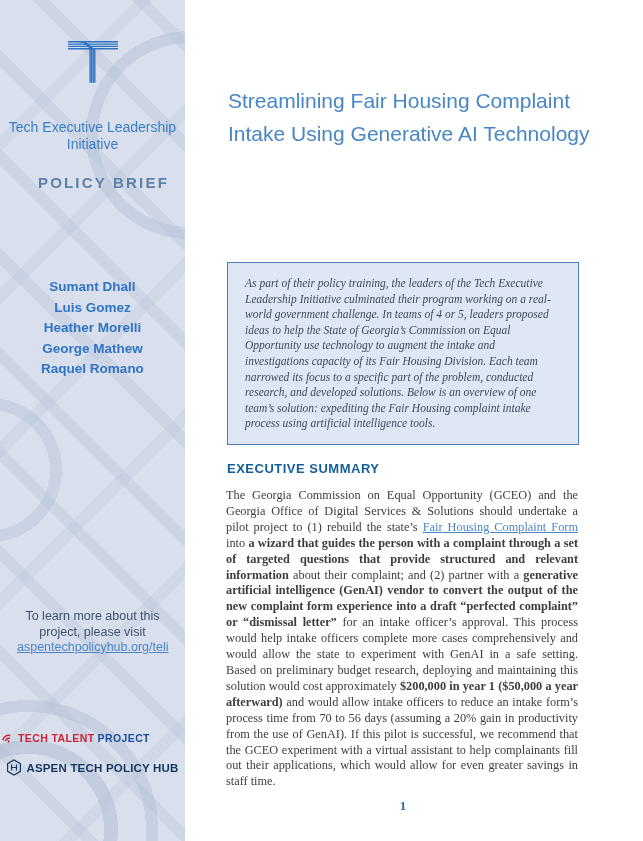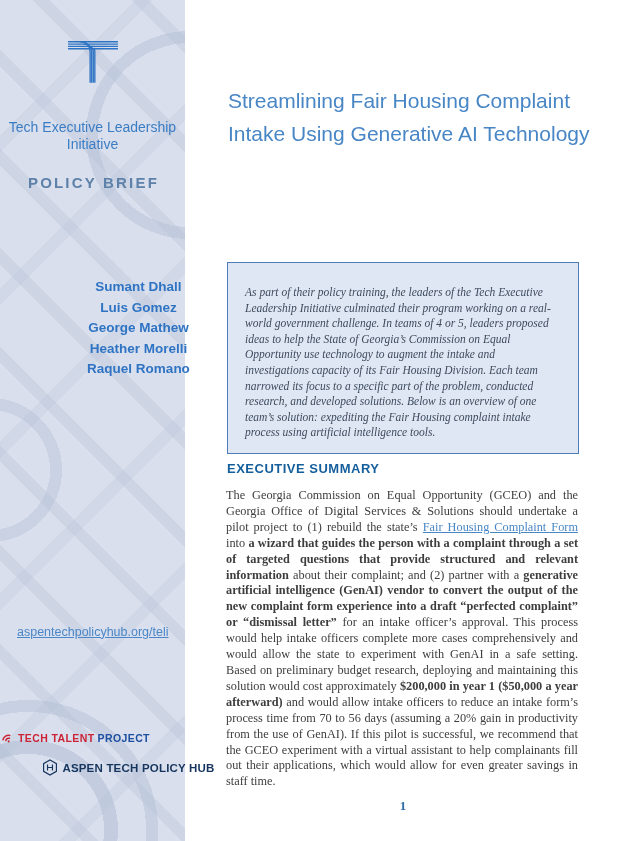--- a/index.html
+++ b/index.html
@@ -17,51 +17,51 @@
       radial-gradient(circle at -10px 470px, transparent 60px, rgba(178,190,213,.4) 60px 72px, transparent 72px),
       repeating-linear-gradient(45deg, transparent 0 58px, rgba(178,190,213,.30) 58px 70px),
       repeating-linear-gradient(135deg, transparent 0 96px, rgba(178,190,213,.22) 96px 108px);
   }
   .t-logo{position:absolute;left:0;top:40px;width:185px;text-align:center;}
   .org-name{
     position:absolute;left:8px;top:119px;width:169px;text-align:center;
     color:#3b7dc4;font-size:14px;line-height:17px;font-weight:400;
   }
   .policy-brief{
-    position:absolute;left:1px;top:174px;width:185px;text-align:center;
+    position:absolute;left:11px;top:174px;width:185px;text-align:center;
     color:#5d81a9;font-weight:700;font-size:15px;letter-spacing:2.2px;
   }
-  .authors{position:absolute;left:0;top:277px;width:185px;text-align:center;margin-left:46px;}
+  .authors{position:absolute;left:0;top:277px;width:185px;text-align:center;}
   .author{color:#2f74c4;font-weight:700;font-size:13.5px;line-height:20.5px;}
   .learn-more{
     position:absolute;left:17px;top:609px;width:151px;text-align:center;
     color:#3c536e;font-size:12.5px;line-height:15.5px;
   }
   .side-link{color:#4a86c8;text-decoration:underline;cursor:pointer;}
   .ttp-logo{
     position:absolute;left:0;top:731px;width:185px;text-align:left;
     font-size:10.5px;font-weight:700;letter-spacing:.4px;white-space:nowrap;
   }
   .ttp-logo svg{vertical-align:-2px;margin-right:3px;}
   .ttp-red{color:#cc2437;}
   .ttp-blue{color:#1d4fa1;margin-left:3px;}
   .aspen-logo{
     position:absolute;left:0;top:759px;width:185px;text-align:center;
-    color:#16355e;font-size:11.5px;font-weight:700;letter-spacing:.2px;white-space:nowrap;padding-left:36px;
+    color:#16355e;font-size:11.5px;font-weight:700;letter-spacing:.2px;white-space:nowrap;
   }
   .aspen-logo svg{vertical-align:-4px;margin-right:4px;}
   
   .title{
     position:absolute;left:228px;top:84px;width:362px;margin:0;
     color:#4886c5;font-size:21px;line-height:33px;font-weight:400;
   }
   .abstract{
     position:absolute;left:227px;top:262px;width:352px;box-sizing:border-box;
     background:#dfe7f4;border:1px solid #4d7cb8;
-    padding:22px 17px 12px 17px;
+    padding:13px 17px 12px 17px;
   }
   .abstract p{
     margin:0;font-family:"Liberation Serif",serif;font-style:italic;
     color:#3e4a5c;font-size:11.5px;line-height:15.6px;
   }
   .exec-heading{
     position:absolute;left:227px;top:461px;margin:0;
     color:#155e9c;font-size:13px;font-weight:700;letter-spacing:.5px;
   }
   .body-text{
@@ -98,27 +98,27 @@
       </svg>
     </div>
 
     <div class="org-name">Tech Executive Leadership Initiative</div>
 
     <div class="policy-brief">POLICY BRIEF</div>
 
     <div class="authors">
       <div class="author">Sumant Dhall</div>
       <div class="author">Luis Gomez</div>
+      <div class="author">Heather Morelli</div>
       <div class="author">George Mathew</div>
-      <div class="author">Heather Morelli</div>
       <div class="author">Raquel Romano</div>
     </div>
 
     <div class="learn-more">
-      <br>
+      <span>To learn more about this project, please visit</span><br>
       <span class="side-link">aspentechpolicyhub.org/teli</span>
     </div>
 
     <div class="ttp-logo">
       <svg width="15" height="13" viewBox="0 0 24 20" fill="none">
         <g transform="rotate(-32 12 13)" stroke="#cc2437" stroke-width="2.4" stroke-linecap="round" fill="none">
           <path d="M8.6 13.2 a5 5 0 0 1 6.8 0"></path>
           <path d="M5.6 9.6 a9.3 9.3 0 0 1 12.8 0"></path>
           <circle cx="12" cy="16.6" r="1.7" fill="#cc2437" stroke="none"></circle>
         </g>

